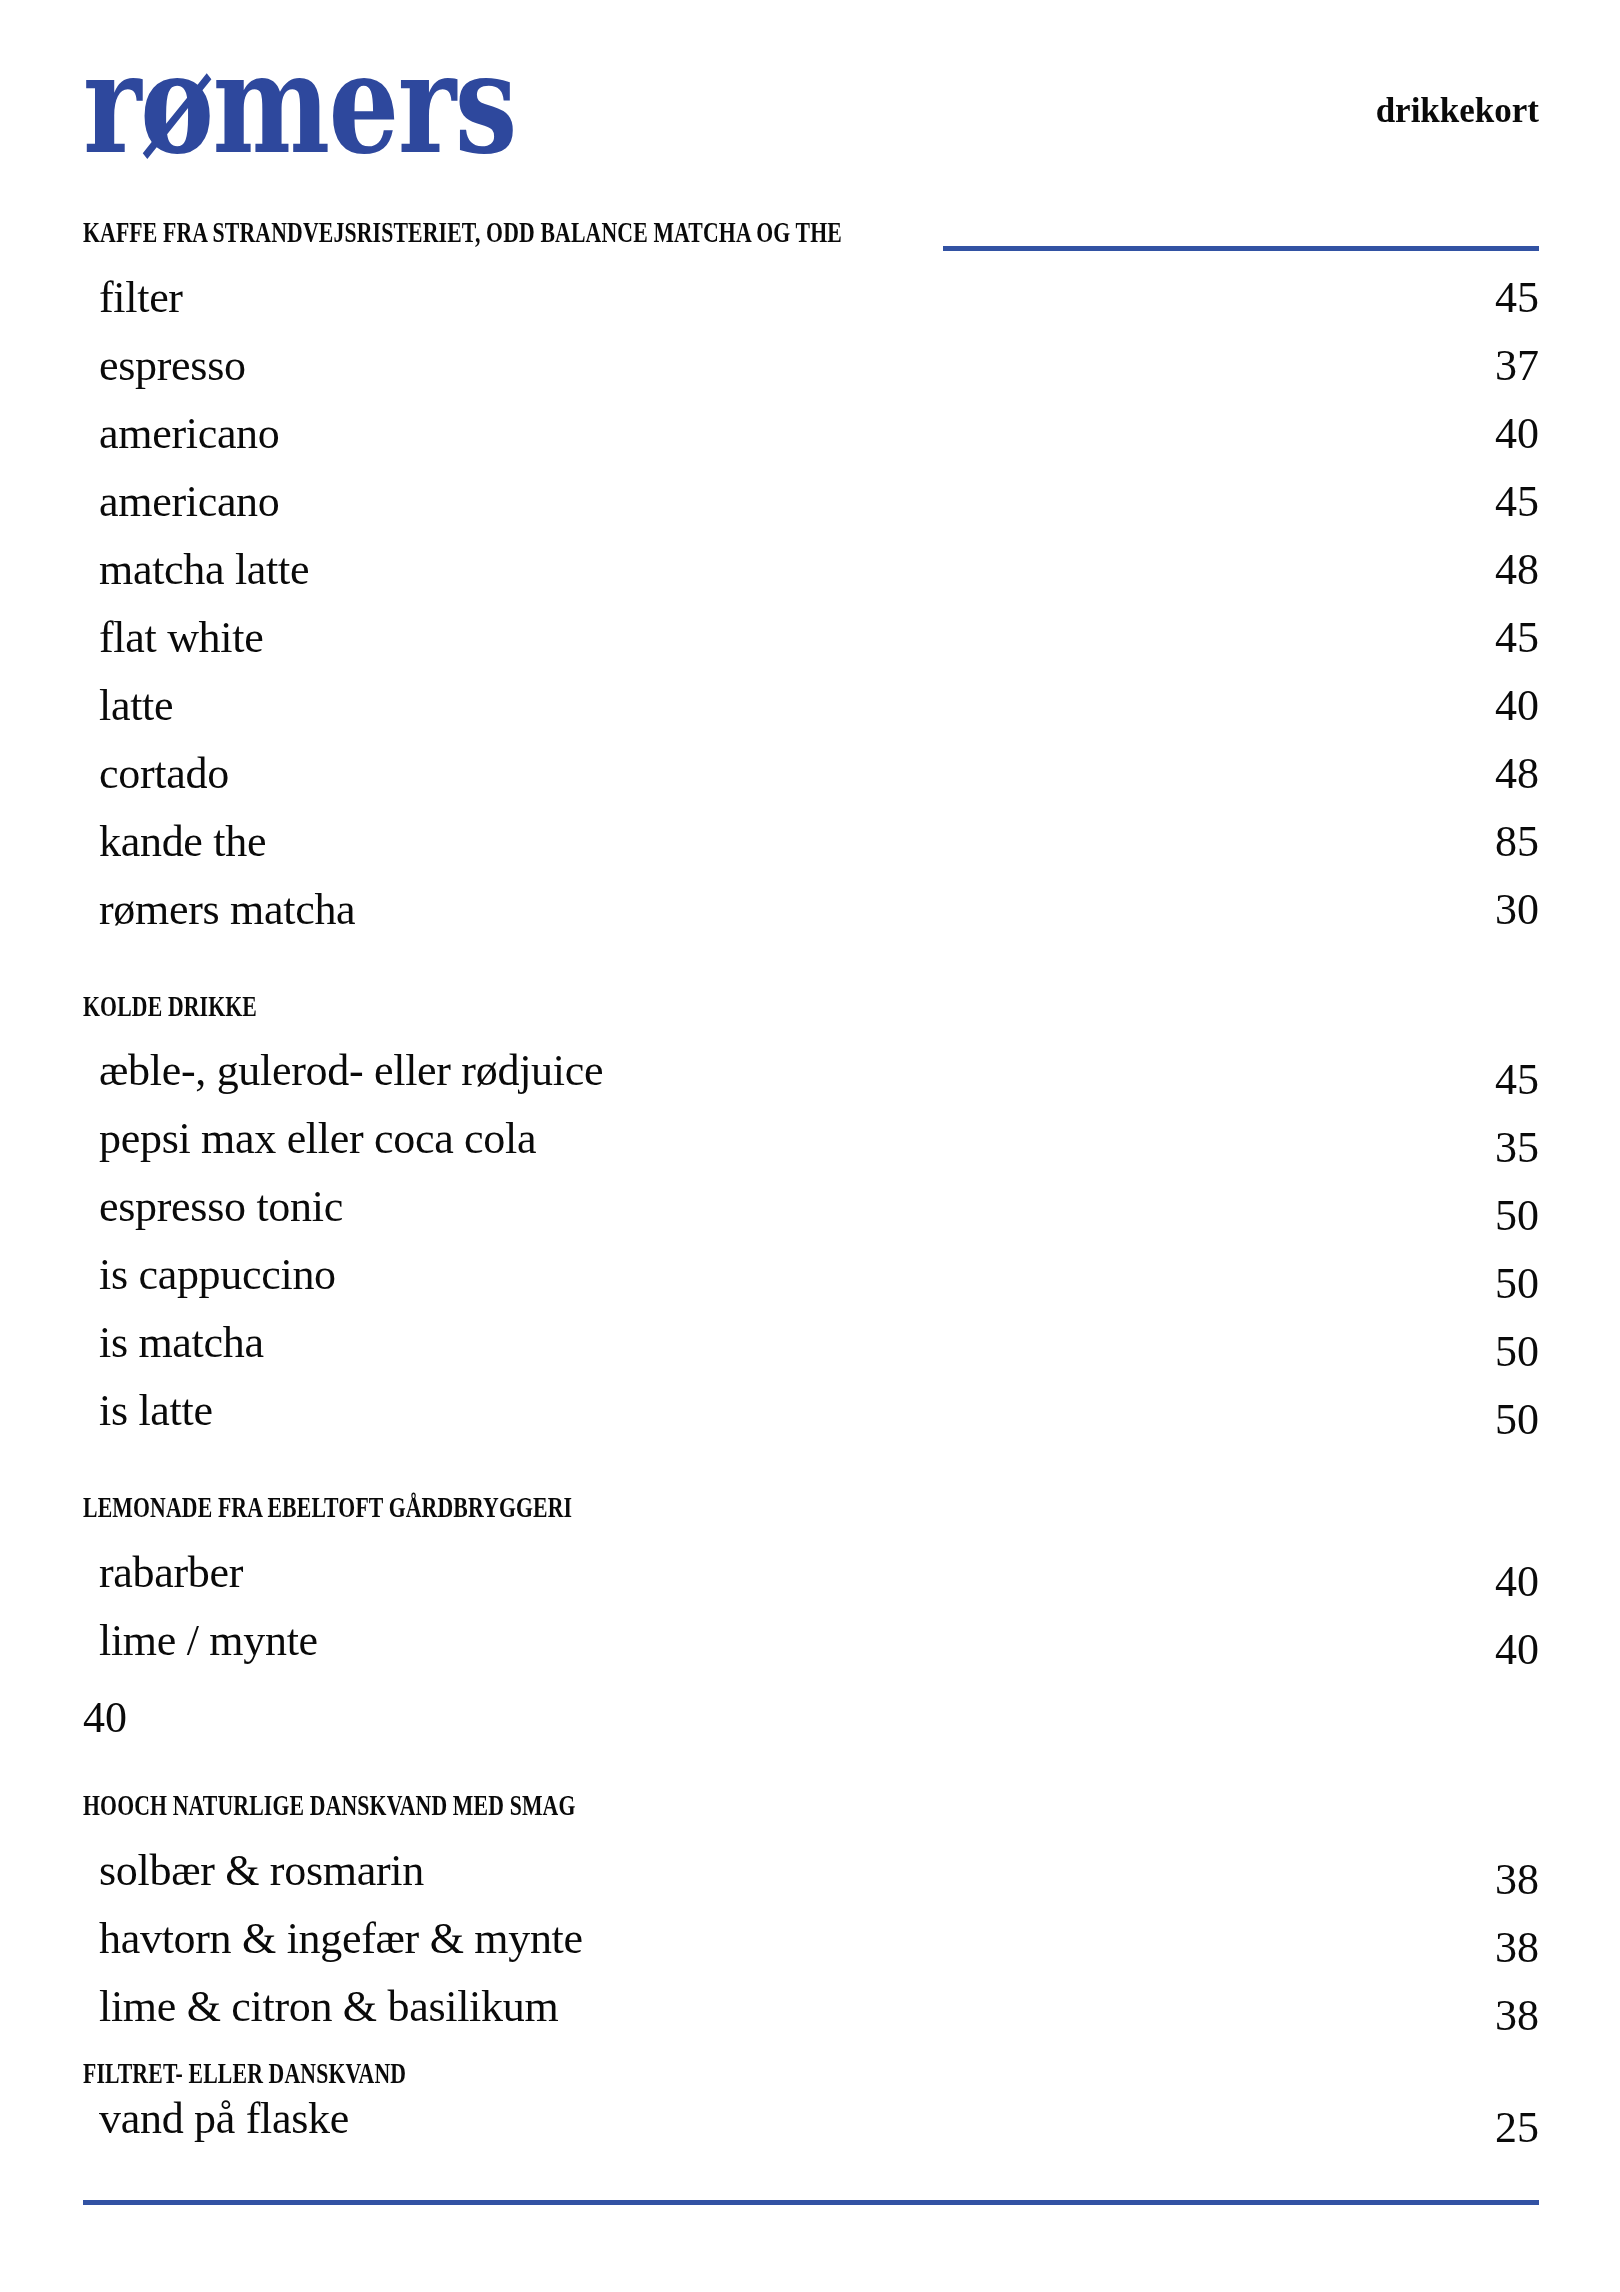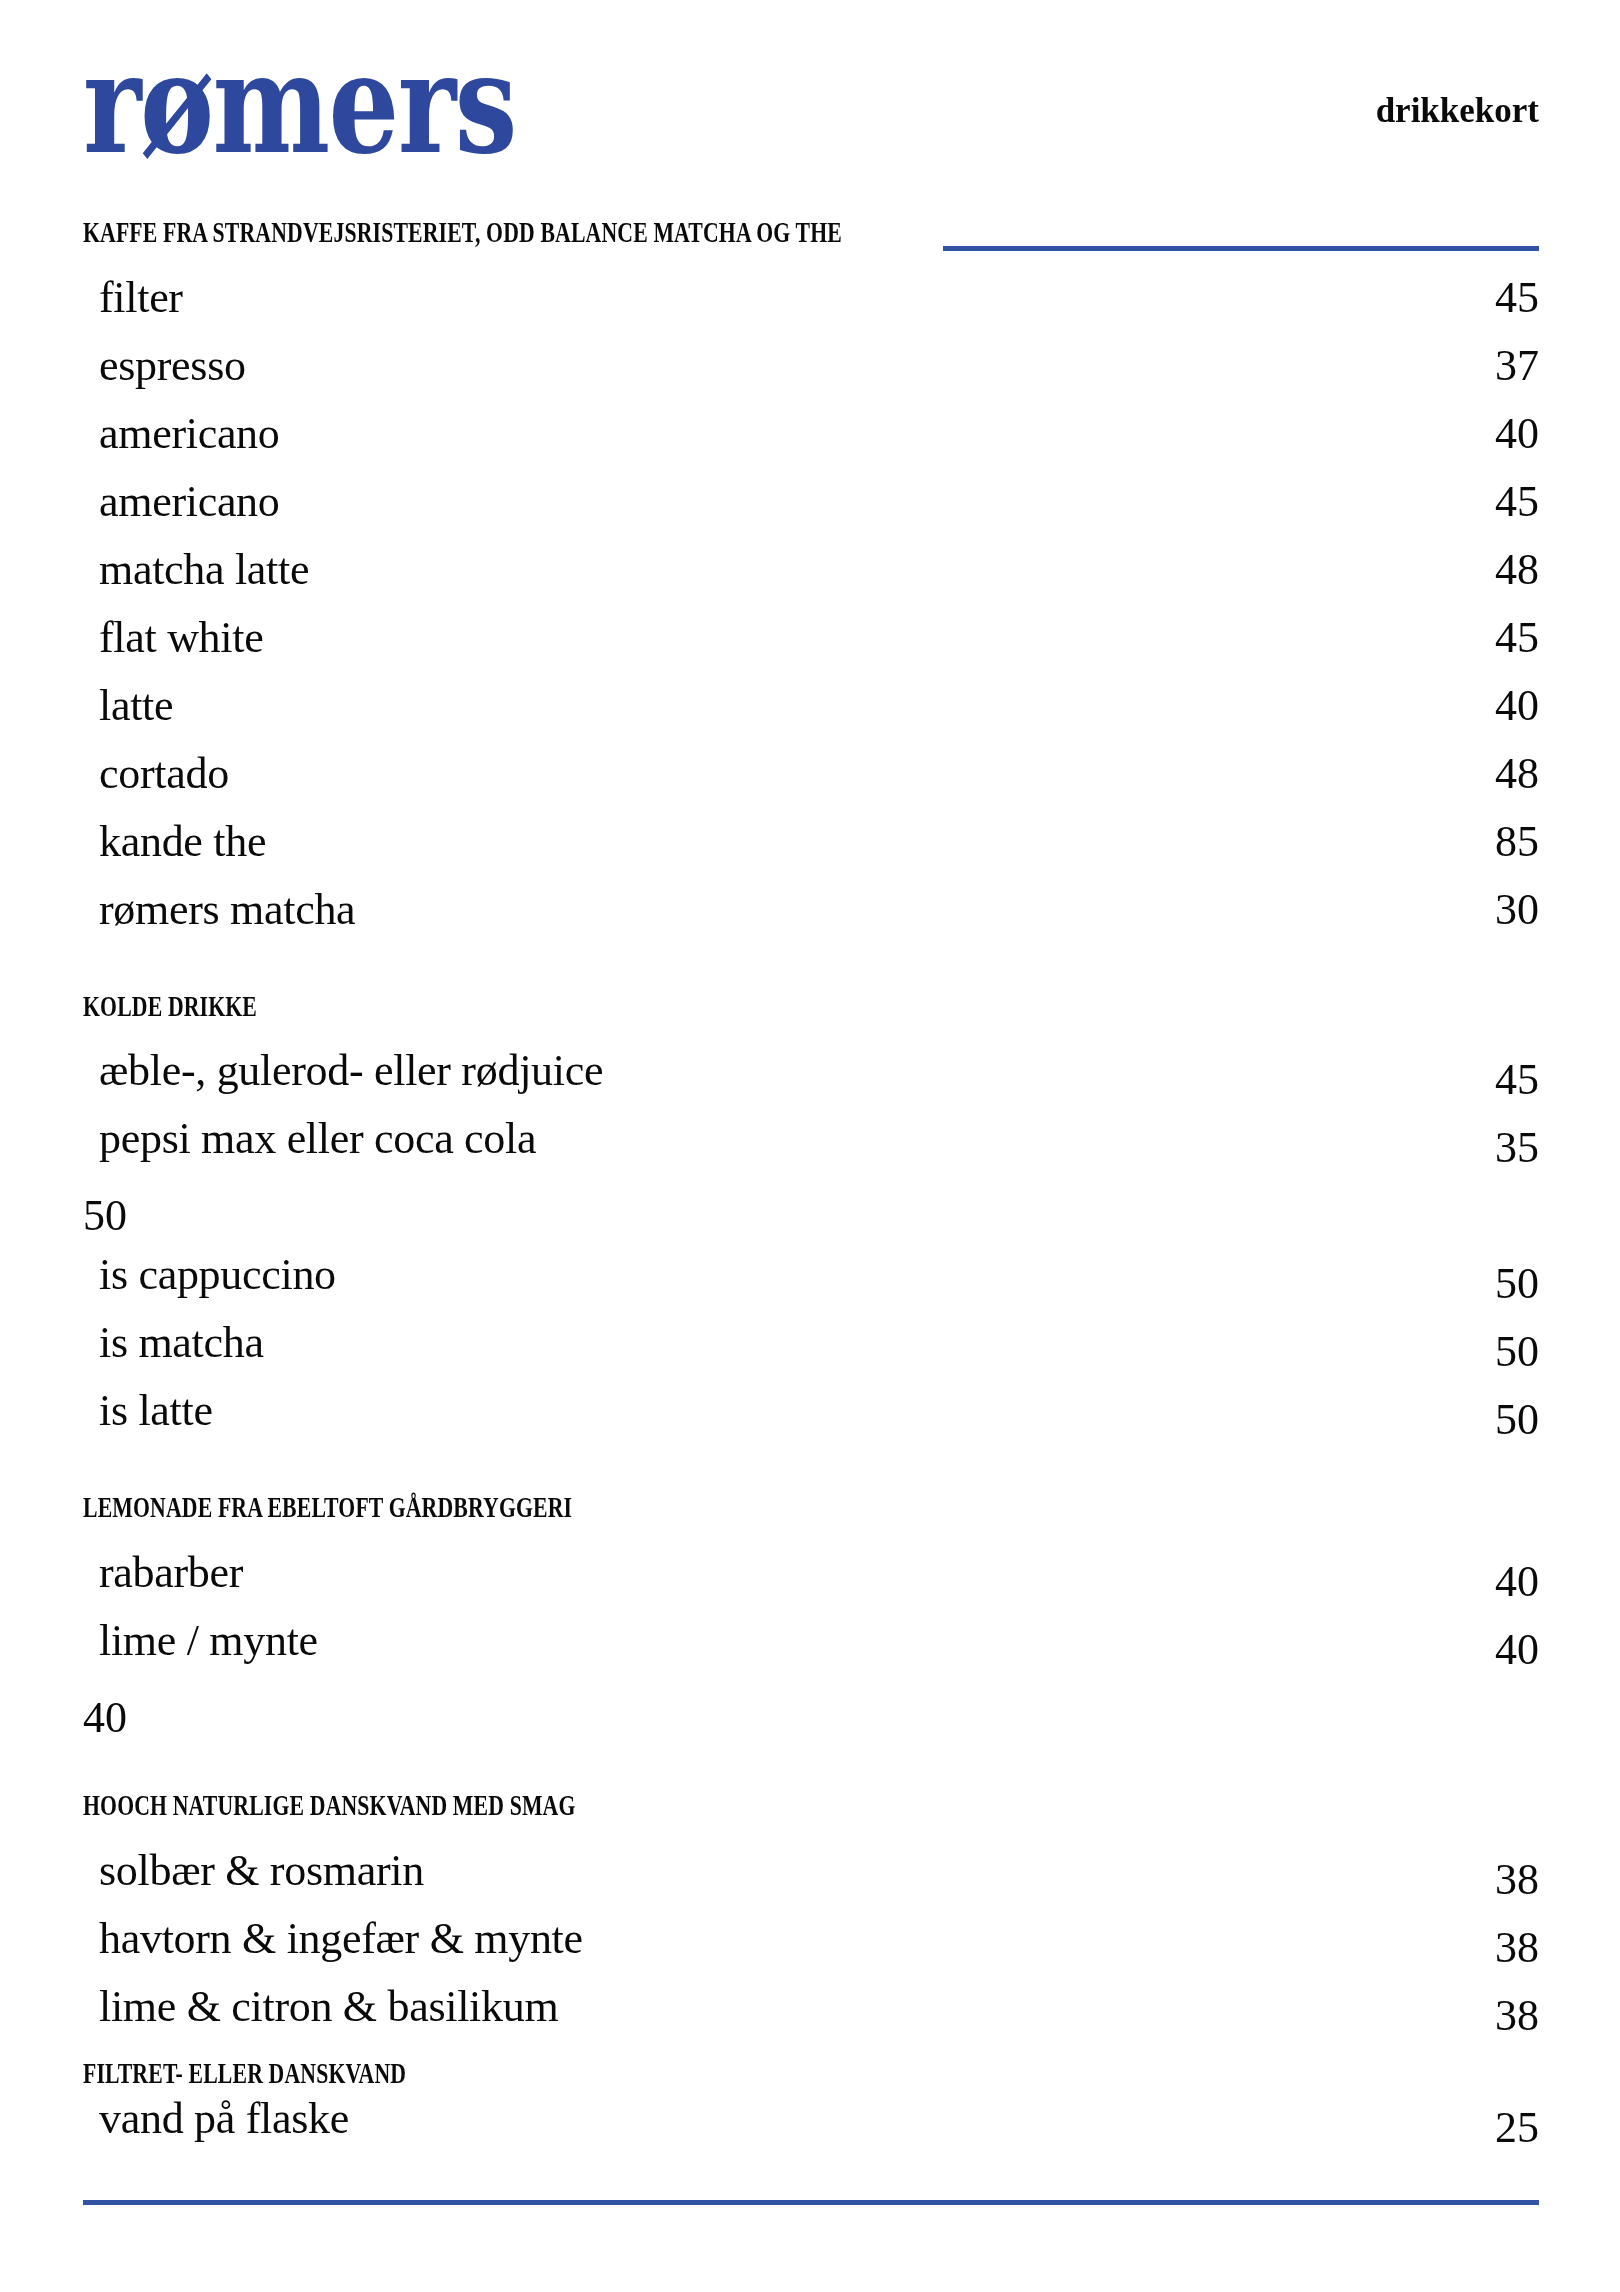--- a/index.html
+++ b/index.html
@@ -120,20 +120,21 @@
     <div class="rows">
           <div class="row">
     <span class="item-name">æble-, gulerod- eller rødjuice</span>
     <span class="item-price">45</span>
   </div>
           <div class="row">
     <span class="item-name">pepsi max eller coca cola</span>
     <span class="item-price">35</span>
   </div>
           <div class="row">
+    <span class="item-name">espresso tonic</span>
     <span class="item-price">50</span>
   </div>
           <div class="row">
     <span class="item-name">is cappuccino</span>
     <span class="item-price">50</span>
   </div>
           <div class="row">
     <span class="item-name">is matcha</span>
     <span class="item-price">50</span>
   </div>

